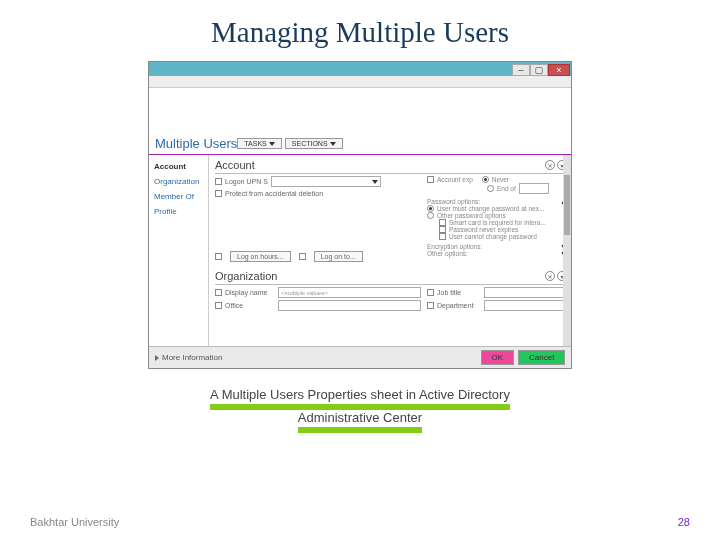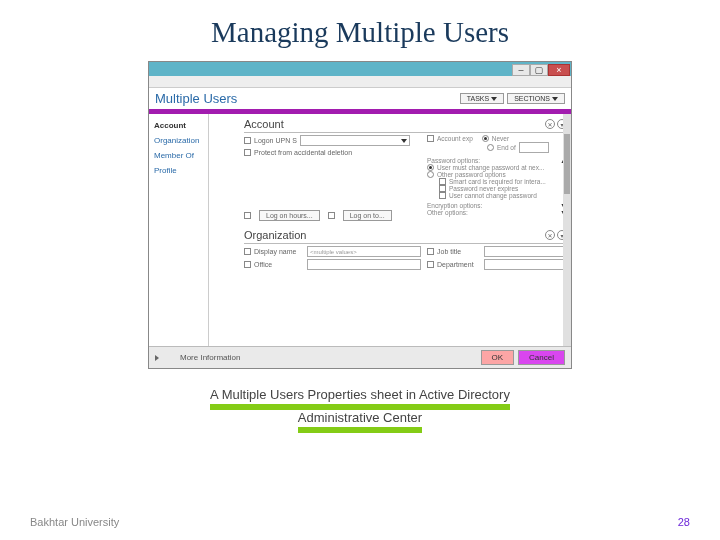--- a/index.html
+++ b/index.html
@@ -5,26 +5,26 @@
   * { box-sizing: border-box; margin: 0; padding: 0; }
   body { width: 720px; height: 540px; font-family: Arial, sans-serif; background: #fff; position: relative; }
   .slide-title { font-family: Georgia, 'Times New Roman', serif; font-size: 29px; color: #1a3a5c; text-align: center; padding: 16px 0 8px; }
   .window-frame { width: 424px; height: 308px; margin: 4px auto 0; border: 1px solid #888; background: #fff; font-size: 8px; color: #333; position: relative; overflow: hidden; }
   .titlebar { height: 14px; background: #5fb4c8; display: flex; justify-content: flex-end; align-items: center; }
   .titlebar .btn { width: 18px; height: 12px; margin-top: 1px; display: flex; align-items: center; justify-content: center; font-size: 9px; }
   .titlebar .minbtn { background: #e8e8e8; border: 1px solid #aaa; }
   .titlebar .maxbtn { background: #e8e8e8; border: 1px solid #aaa; }
   .titlebar .closebtn { background: #c94f4f; border: 1px solid #a33; color: #fff; width: 22px; margin-right: 1px; }
   .toolbar { height: 12px; background: #eee; border-bottom: 1px solid #ccc; }
-  .hdr { display: flex; align-items: center; justify-content: space-between; padding: 3px 6px; border-bottom: 5px solid #a21caf; }
+  .hdr { display: flex; align-items: center; padding: 3px 6px; border-bottom: 1px solid #a21caf; margin-top: 45px; }
   .hdr-title { font-size: 13px; color: #2a6aa8; font-weight: 300; }
   .hdr-btns { display: flex; gap: 3px; }
   .hdr-btn { border: 1px solid #999; background: #f4f4f4; padding: 1px 6px; font-size: 7px; display: flex; align-items: center; gap: 2px; }
   .tri-down { display: inline-block; width: 0; height: 0; border-left: 3px solid transparent; border-right: 3px solid transparent; border-top: 4px solid #333; }
-  .body { display: flex; height: 242px; gap: 29px; }
+  .body { display: flex; height: 242px; }
   .sidebar { width: 60px; border-right: 1px solid #ccc; padding-top: 4px; }
   .sidelink { font-size: 8px; color: #2a6aa8; padding: 3px 5px; cursor: pointer; }
   .sidelink.sel { color: #333; font-weight: bold; }
   .main { flex: 1; overflow-y: auto; padding: 2px 4px 0 6px; position: relative; }
   .section { margin-bottom: 4px; }
   .sec-head { display: flex; align-items: center; justify-content: space-between; border-bottom: 1px solid #bbb; padding: 2px 0; }
   .sec-title { font-size: 11px; color: #444; }
   .sec-ico { display: flex; gap: 2px; }
   .sec-ico span { width: 10px; height: 10px; border: 1px solid #888; border-radius: 50%; display: flex; align-items: center; justify-content: center; font-size: 6px; color: #666; }
   .row { display: flex; gap: 6px; padding: 2px 0; font-size: 7px; color: #666; }
@@ -32,25 +32,25 @@
   .fld { display: flex; align-items: center; gap: 3px; }
   .cb { width: 7px; height: 7px; border: 1px solid #888; flex-shrink: 0; }
   .rb { width: 7px; height: 7px; border: 1px solid #888; border-radius: 50%; flex-shrink: 0; display: flex; align-items: center; justify-content: center; }
   .rb.on::after { content: ""; width: 3px; height: 3px; background: #333; border-radius: 50%; }
   .input { height: 11px; border: 1px solid #aaa; background: #fff; flex: 1; padding: 0 2px; font-size: 6px; color: #999; display: flex; align-items: center; }
   .dd { height: 11px; border: 1px solid #aaa; background: #fff; width: 110px; display: flex; align-items: center; justify-content: flex-end; padding-right: 2px; }
   .small { font-size: 6.5px; color: #888; }
   .btn-inline { border: 1px solid #999; padding: 1px 6px; font-size: 7px; background: #f8f8f8; }
   .exp-arrow { font-size: 7px; color: #333; }
   .footer { position: absolute; bottom: 0; left: 0; right: 0; height: 22px; background: #eaeaea; border-top: 1px solid #bbb; display: flex; align-items: center; justify-content: space-between; padding: 0 6px; font-size: 8px; }
-  .foot-link { display: flex; align-items: center; gap: 21px; color: #555; }
+  .foot-link { display: flex; align-items: center; gap: 3px; color: #555; }
   .foot-caret { width: 0; height: 0; border-top: 3px solid transparent; border-bottom: 3px solid transparent; border-left: 4px solid #666; }
   .foot-btns { display: flex; gap: 4px; }
-  .foot-btn { border: 1px solid #999; padding: 2px 10px; background: #d946ef; font-size: 8px; }
-  .foot-btn.primary { background: #fca5a5; }
+  .foot-btn { border: 1px solid #999; padding: 2px 10px; background: #22c55e; font-size: 8px; }
+  .foot-btn.primary { background: #ec4899; }
   .scrollbar-stub { position: absolute; right: 0; top: 0; width: 8px; height: 100%; background: #e0e0e0; }
   .scrollbar-thumb { position: absolute; right: 1px; top: 20px; width: 6px; height: 60px; background: #aaa; }
   .caption { text-align: center; font-size: 13px; color: #444; margin-top: 18px; line-height: 1.3; }
   .caption .ul { display: inline-block; border-bottom: 6px solid #84cc16; }
   .footer-slide { position: absolute; bottom: 12px; left: 0; right: 0; display: flex; justify-content: space-between; padding: 0 30px; font-size: 11px; color: #888; }
   .page-num { color: #6d28d9; }
 </style>
 </head>
 <body>
 

